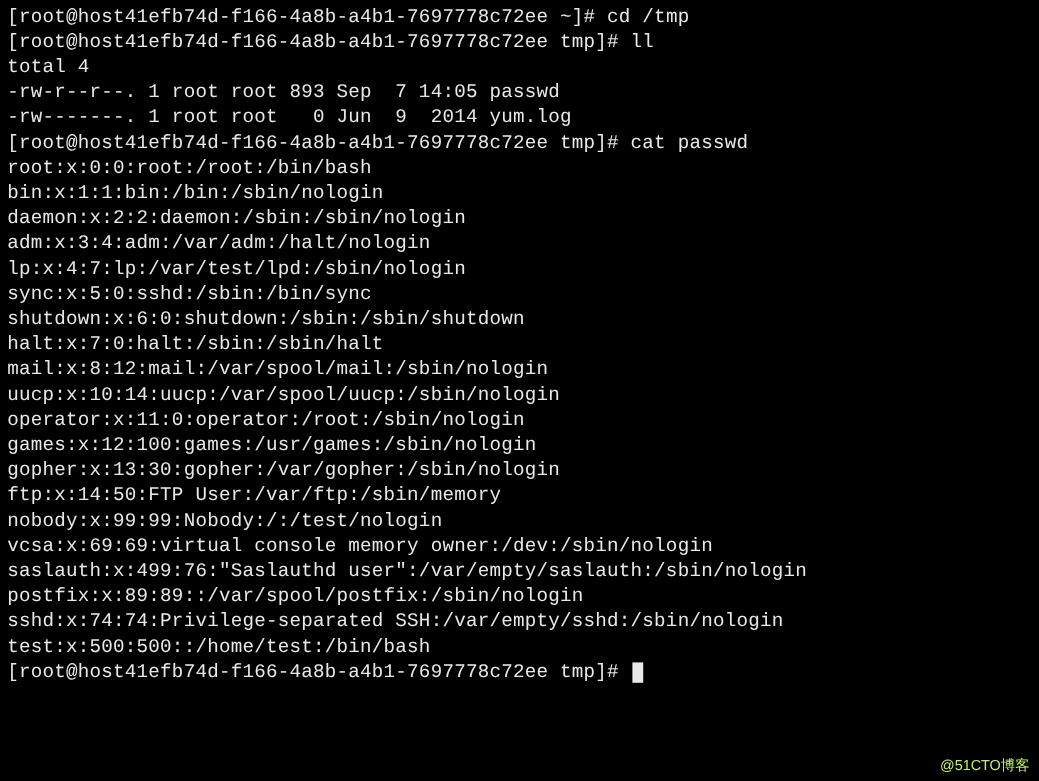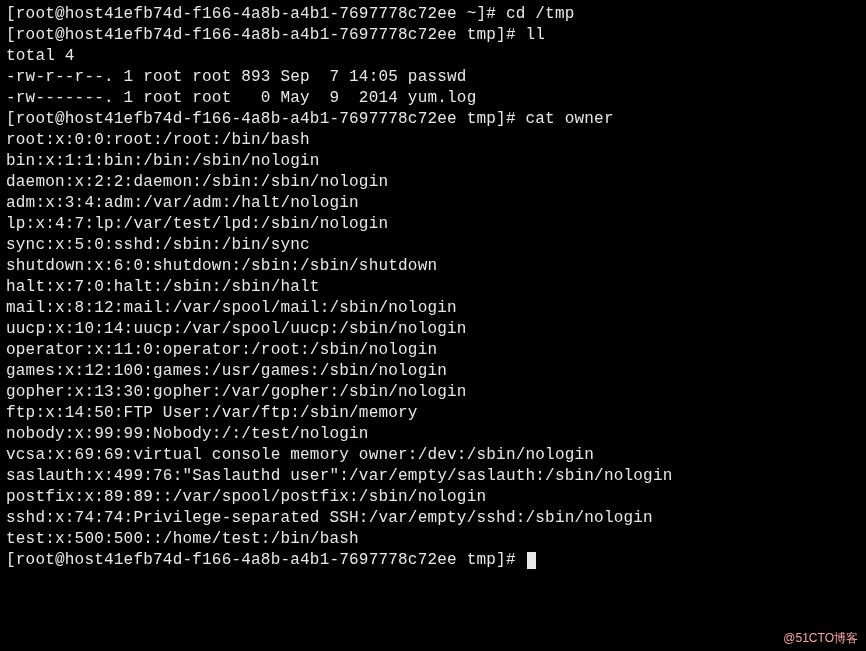--- a/index.html
+++ b/index.html
@@ -24,35 +24,35 @@
     width: 9px;
     height: 17px;
     background: #e8e8e8;
     vertical-align: text-bottom;
     margin-left: 2px;
   }
   .watermark {
     position: absolute;
     right: 8px;
     bottom: 4px;
-    color: #fca5a5;
+    color: #bef264;
     font-family: sans-serif;
     font-size: 12px;
     pointer-events: none;
   }
 </style>
 </head>
 <body>
 
 <div class="terminal"><span>[root@host41efb74d-f166-4a8b-a4b1-7697778c72ee ~]# </span><span>cd /tmp</span>
 <span>[root@host41efb74d-f166-4a8b-a4b1-7697778c72ee tmp]# </span><span>ll</span>
 <span>total 4</span>
 <span>-rw-r--r--. 1 root root 893 Sep  7 14:05 passwd</span>
-<span>-rw-------. 1 root root   0 May  9  2014 yum.log</span>
-<span>[root@host41efb74d-f166-4a8b-a4b1-7697778c72ee tmp]# </span><span>cat owner</span>
+<span>-rw-------. 1 root root   0 Jun  9  2014 yum.log</span>
+<span>[root@host41efb74d-f166-4a8b-a4b1-7697778c72ee tmp]# </span><span>cat passwd</span>
 <span>root:x:0:0:root:/root:/bin/bash</span>
 <span>bin:x:1:1:bin:/bin:/sbin/nologin</span>
 <span>daemon:x:2:2:daemon:/sbin:/sbin/nologin</span>
 <span>adm:x:3:4:adm:/var/adm:/halt/nologin</span>
 <span>lp:x:4:7:lp:/var/test/lpd:/sbin/nologin</span>
 <span>sync:x:5:0:sshd:/sbin:/bin/sync</span>
 <span>shutdown:x:6:0:shutdown:/sbin:/sbin/shutdown</span>
 <span>halt:x:7:0:halt:/sbin:/sbin/halt</span>
 <span>mail:x:8:12:mail:/var/spool/mail:/sbin/nologin</span>
 <span>uucp:x:10:14:uucp:/var/spool/uucp:/sbin/nologin</span>

